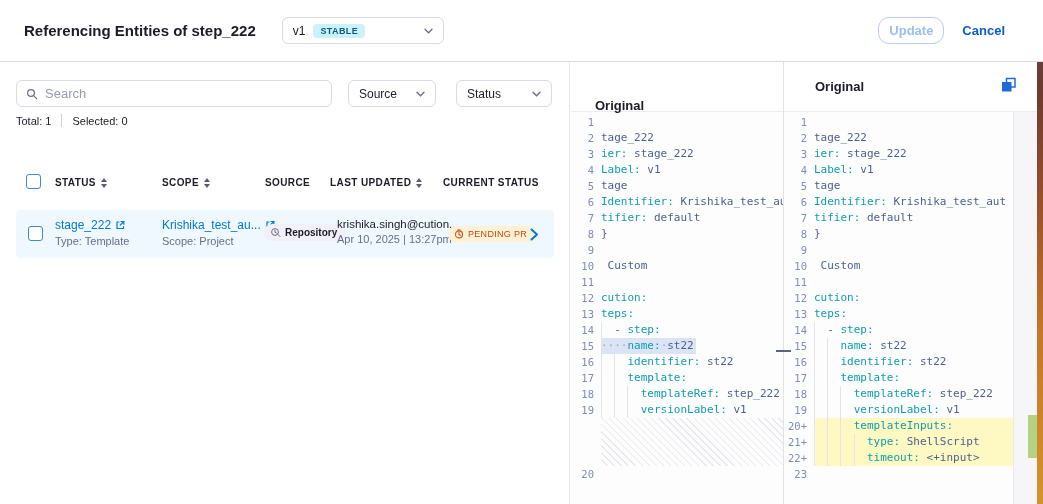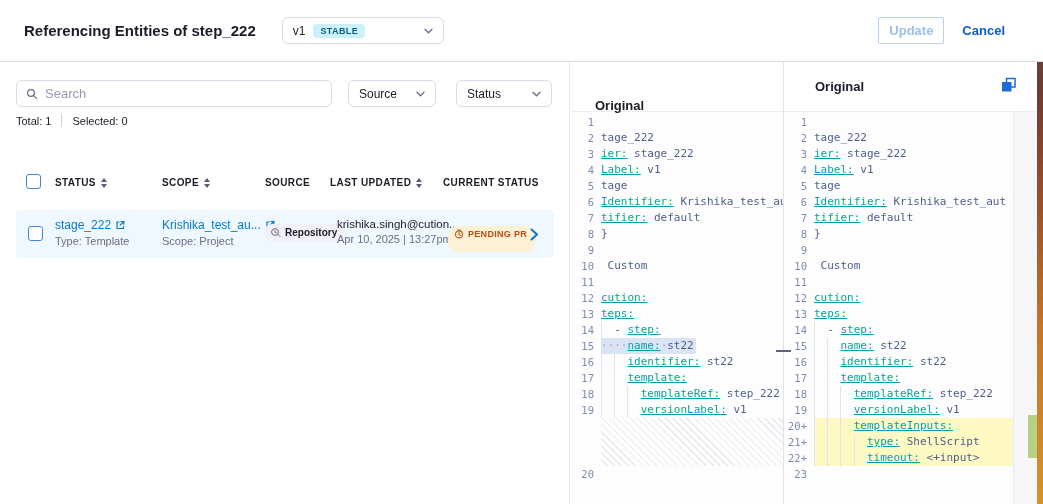--- a/index.html
+++ b/index.html
@@ -12,21 +12,21 @@
                 border-bottom:1px solid #d9dae5; display:flex; align-items:center; background:#fff; z-index:5; }
   .page-title { margin-left:24px; font-size:15px; font-weight:700; color:#1c1c28; }
   .version-select { margin-left:26px; width:162px; height:27px; border:1px solid #d9dae5; border-radius:6px;
                     display:flex; align-items:center; padding:0 10px; gap:8px; cursor:pointer; background:#fff; }
   .version-value { font-size:12px; color:#1c1c28; }
   .stable-badge { background:#c9f2fd; color:#11597a; font-size:9px; font-weight:700; letter-spacing:.4px;
                   padding:2px 7px; border-radius:4px; }
   .version-select .chev { margin-left:auto; }
   .hspacer { flex:1; }
   .update-btn { width:66px; height:27px; border:1px solid #b5d0f2; color:#9cbeec; background:#fff;
-                border-radius:2px; font-size:13px; font-weight:700; margin-right:18px; cursor:default;
+                border-radius:11px; font-size:13px; font-weight:700; margin-right:18px; cursor:default;
                 font-family:"Liberation Sans",sans-serif; }
   .cancel-btn { border:none; background:none; color:#0b5cce; font-size:13px; font-weight:700;
                 margin-right:38px; cursor:pointer; font-family:"Liberation Sans",sans-serif; }
 
   
   .left-panel { position:absolute; left:0; top:62px; width:570px; height:442px;
                 border-right:1px solid #e7e7ed; background:#fff; }
   .search-box { position:absolute; left:16px; top:18px; width:316px; height:27px; border:1px solid #d9dae5;
                 border-radius:6px; display:flex; align-items:center; padding:0 9px; gap:7px; background:#fff; }
   .search-box input { border:none; outline:none; flex:1; font-size:13px; background:transparent;
@@ -63,22 +63,22 @@
   .link-line { display:flex; align-items:center; gap:4px; }
   .link-line a { color:#0278d5; text-decoration:none; font-size:12px; }
   .cell.entity { left:39px; }
   .cell.scope  { left:146px; }
   .badge-source { position:absolute; left:248px; top:14px; background:#f1f0f8; border-radius:10px;
                   display:inline-flex; align-items:center; gap:4px; padding:3px 9px 3px 6px;
                   font-size:10px; font-weight:600; color:#1c1c28; }
   .cell.updated { left:321px; }
   .cell.updated .main { color:#1c1c28; font-size:11.5px; }
   .badge-status { position:absolute; left:432px; top:16px; background:#fcf1d4; border-radius:10px;
-                  display:inline-flex; align-items:center; gap:4px; padding:3px 8px 13px 6px;
-                  font-size:9px; font-weight:700; letter-spacing:.3px; color:#bd4a11; }
+                  display:inline-flex; align-items:center; gap:4px; padding:3px 8px 3px 6px;
+                  font-size:9px; font-weight:400; letter-spacing:.3px; color:#bd4a11; }
   .row-chevron { position:absolute; left:514px; top:18px; }
 
   
   .diff-section { position:absolute; left:571px; top:62px; width:466px; height:442px; background:#fdfdfe; }
   .diff-header { position:absolute; left:0; top:0; width:466px; height:50px; background:#fff;
                  border-bottom:1px solid #ececf2; }
   .pane-title { position:absolute; top:17px; font-size:13px; font-weight:700; color:#1c1c28; }
   .pane-title.original { left:24px;margin-top:19px; }
   .pane-title.refreshed { left:244px; }
   .copy-icon { position:absolute; left:430px; top:15px; cursor:pointer; }
@@ -87,21 +87,21 @@
 
   .pane { position:absolute; top:50px; bottom:0; overflow:hidden; }
   .pane.original { left:0; width:212px; }
   .pane.refreshed { left:213px; width:229px; }
   .code { font-family:"DejaVu Sans Mono","Liberation Mono",monospace; font-size:11px; line-height:16px;
           padding-top:2px; white-space:pre; }
   .code-line { display:flex; height:16px; }
   .ln { width:30px; flex-shrink:0; text-align:right; padding-right:7px; color:#7d8cb3; font-size:10.5px; }
   .lc { flex:1; }
   .in { display:inline-block; }
-  .k { color:#0d9dad;text-decoration:underline; } .v { color:#4d5f8c; } .p { color:#5a5f8a; } .ws { color:#9aa3bd; }
+  .k { color:#0d9dad; } .v { color:#4d5f8c; } .p { color:#5a5f8a; } .ws { color:#9aa3bd; }
   .guide { display:inline-block; width:2ch; height:16px; border-left:1px solid #e2e3ec; vertical-align:top; }
   .code-line.added .lc { background:#fef9c3; }
   .code-line.hl .in { background:#dbe4f4; padding-right:2px; }
   .code-line.hatch { height:48px; }
   .code-line.hatch .lc { background:repeating-linear-gradient(45deg,#fdfdfe 0px,#fdfdfe 4px,#e8e8ee 4px,#e8e8ee 5px); }
 
   .scroll-track { position:absolute; left:442px; top:50px; width:24px; bottom:0; background:#f6f6f8;
                   border-left:1px solid #e9e9ee; }
   .ov-added { position:absolute; left:14px; top:303px; width:9px; height:43px; background:#b5d284; display:block; }
 

